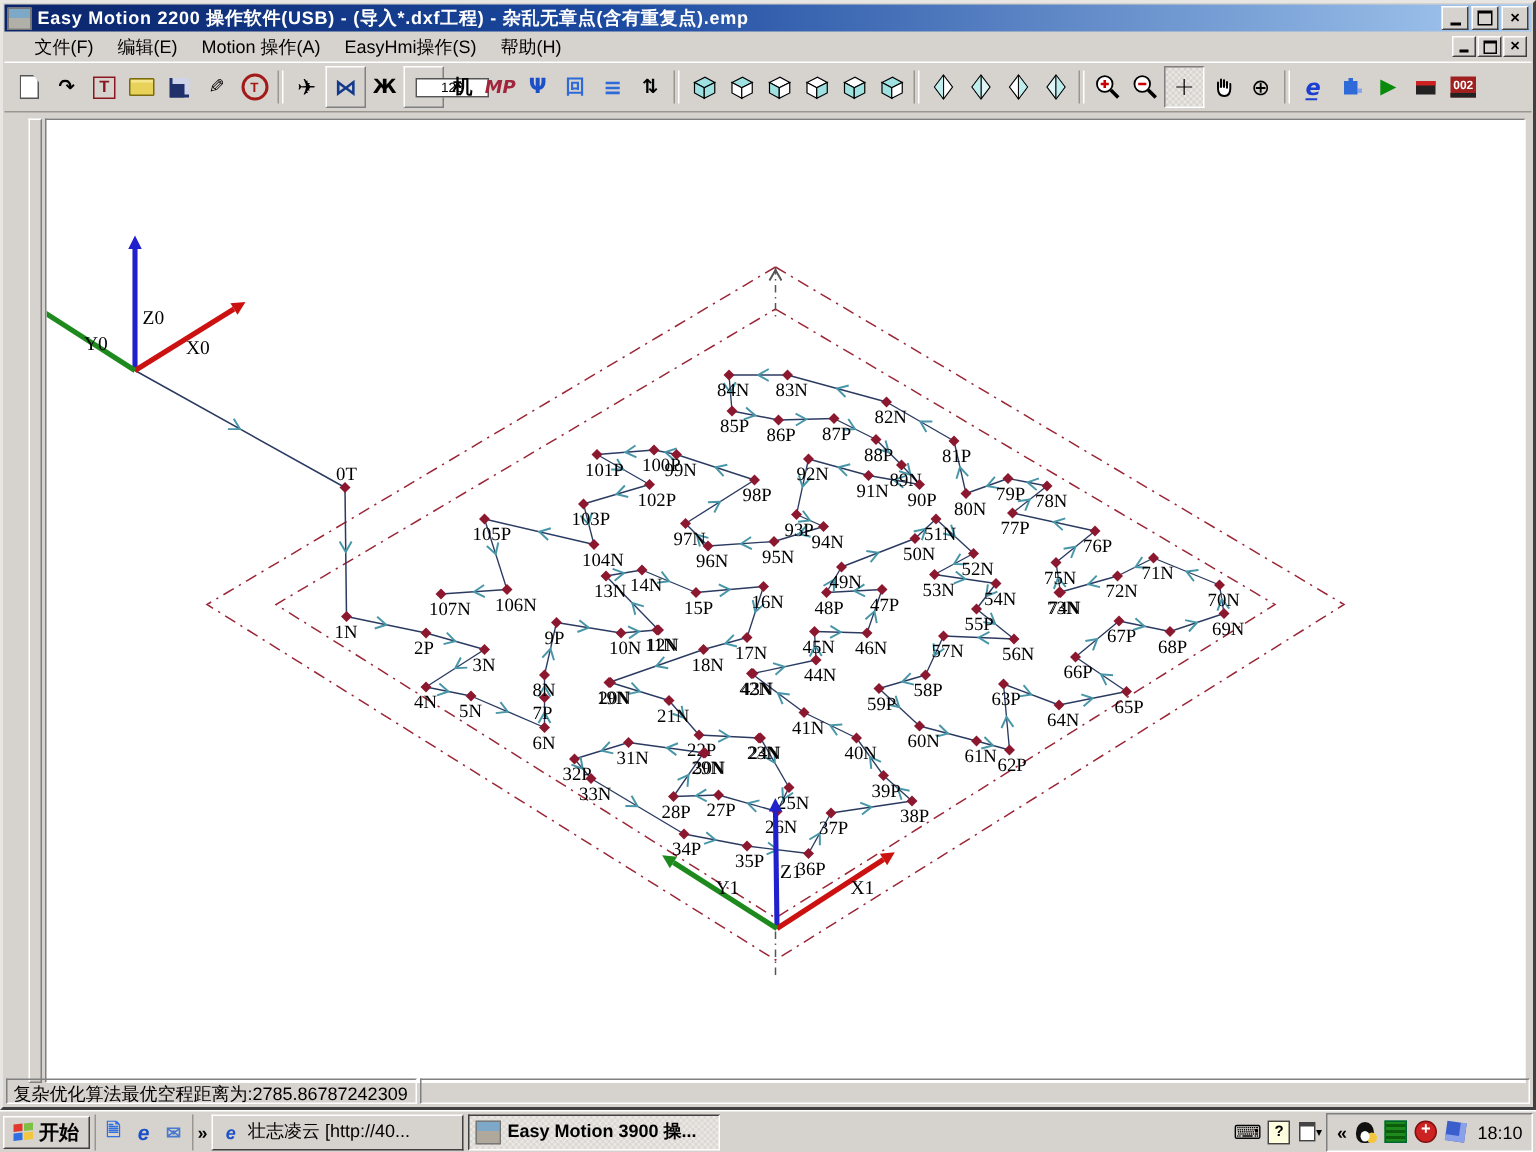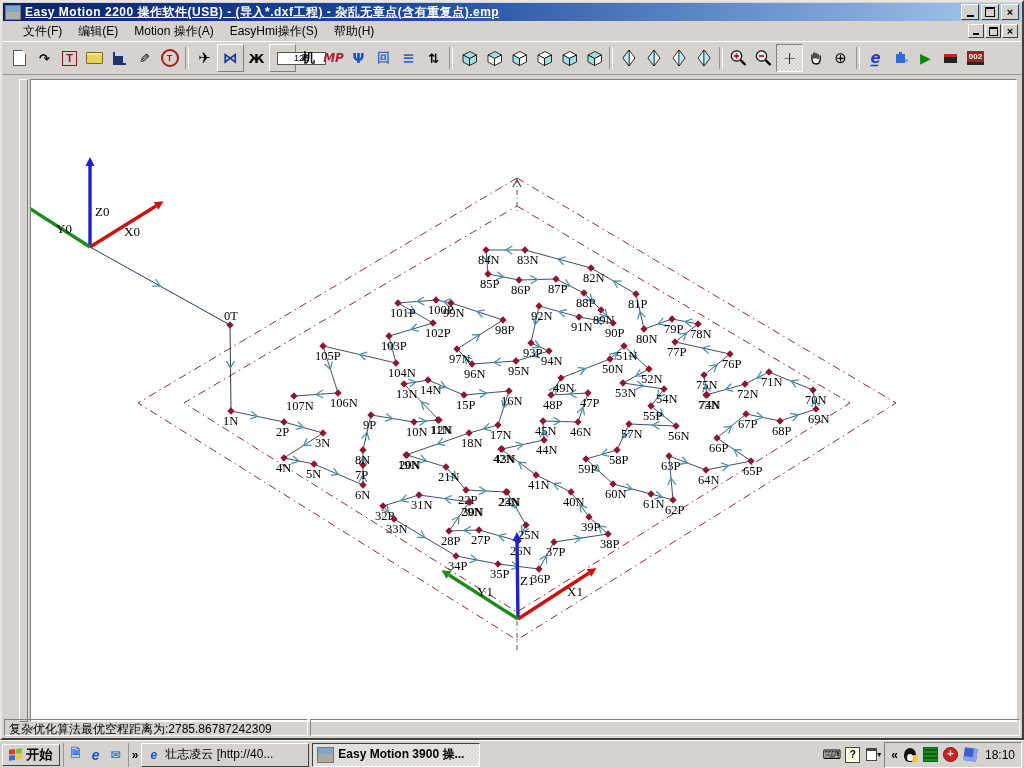--- a/index.html
+++ b/index.html
@@ -5,21 +5,21 @@
   html,body{margin:0;padding:0;width:1024px;height:768px;overflow:hidden;
     background:#d6d3ce;font-family:"Liberation Sans",sans-serif;font-size:12px;color:#000;}
   .window{position:absolute;left:0;top:0;width:1024px;height:740px;background:#d6d3ce;
     border:2px solid;border-color:#e8e6e2 #404040 #404040 #e8e6e2;box-sizing:border-box;}
   
   .titlebar{position:absolute;left:1px;top:1px;right:1px;height:18px;
     background:linear-gradient(90deg,#0a246a,#1c4aa0 40%,#a6caf0);display:flex;align-items:center;
     padding:0 2px;color:#fff;font-weight:bold;font-size:12px;white-space:nowrap;overflow:hidden;}
   .app-ico{width:14px;height:13px;margin-right:4px;background:#c8c4bc;border:1px solid #777;
     background-image:linear-gradient(180deg,#7da8c8 0 6px,#b0b0a8 6px);flex:0 0 auto;}
-  .title-text{flex:1 1 auto;overflow:hidden;text-overflow:ellipsis;letter-spacing:.5px;text-decoration:underline;}
+  .title-text{flex:1 1 auto;overflow:hidden;text-overflow:ellipsis;letter-spacing:.5px;}
   .tbtns{display:flex;gap:2px;margin-left:4px;}
   .cbtn{width:16px;height:14px;background:#d6d3ce;border:1px solid;border-color:#fff #404040 #404040 #fff;
     display:flex;align-items:center;justify-content:center;color:#000;font-size:10px;line-height:1;}
   .g-min{display:block;width:7px;height:2px;background:#000;margin-top:7px;}
   .g-max{display:block;width:8px;height:7px;border:1px solid #000;border-top-width:2px;}
   .g-x{font-weight:bold;font-size:11px;}
   
   .menubar{position:absolute;left:1px;top:20px;right:1px;height:18px;display:flex;align-items:center;
     background:#d6d3ce;padding-left:12px;}
   .menu-item{padding:2px 8px;white-space:nowrap;}
@@ -748,21 +748,21 @@
         <polygon points="565.553275917466,488.1063282788249 560.4468358605876,496.776637958733 555.5531641394124,489.223362041267" fill="#cc1111"></polygon>
         <line x1="487" y1="539" x2="418" y2="495" stroke="#1e8a1e" stroke-width="3.4"></line>
         <polygon points="410.4115784149006,490.16100652544384 420.41949673727805,491.20578920745027 415.58050326272195,498.79421079254973" fill="#1e8a1e"></polygon>
         <text x="489" y="505" fill="#000" font-size="13" font-family="&quot;Liberation Serif&quot;,serif" font-weight="normal">Z1</text>
         <text x="536" y="516" fill="#000" font-size="13" font-family="&quot;Liberation Serif&quot;,serif" font-weight="normal">X1</text>
         <text x="446" y="516" fill="#000" font-size="13" font-family="&quot;Liberation Serif&quot;,serif" font-weight="normal">Y1</text>
       </svg>
   </div>
 
   <div class="statusbar">
-    <span class="sb-panel" style="width:304px;">复杂优化算法最优空程距离为:2785.86787242309</span>
+    <span class="sb-panel" style="width:274px;">复杂优化算法最优空程距离为:2785.86787242309</span>
     <span class="sb-panel" style="flex:1;"></span>
   </div>
 </div>
 
 <div class="taskbar">
   <button class="start-btn">
     <span class="winflag">
       <i style="background:#e03a2f"></i>
         <i style="background:#7ec043"></i>
       <i style="background:#2f6fe0"></i>

